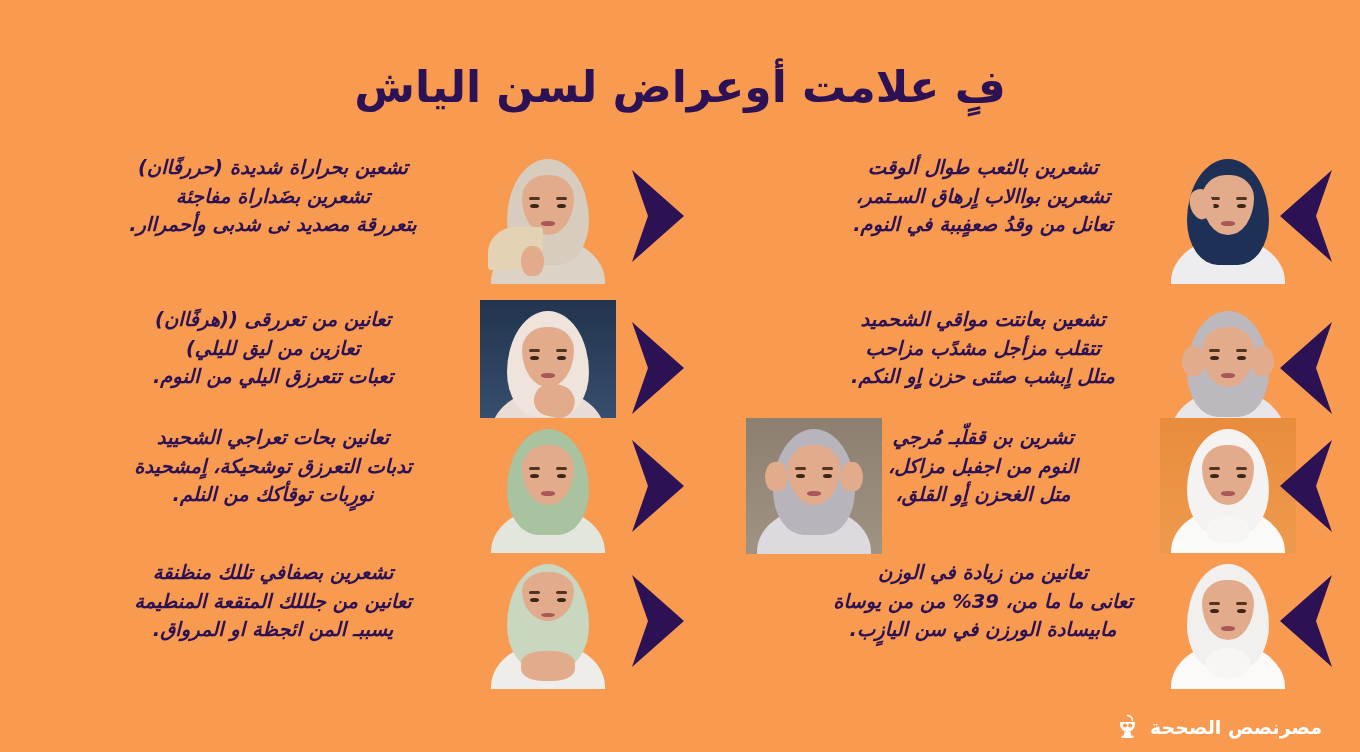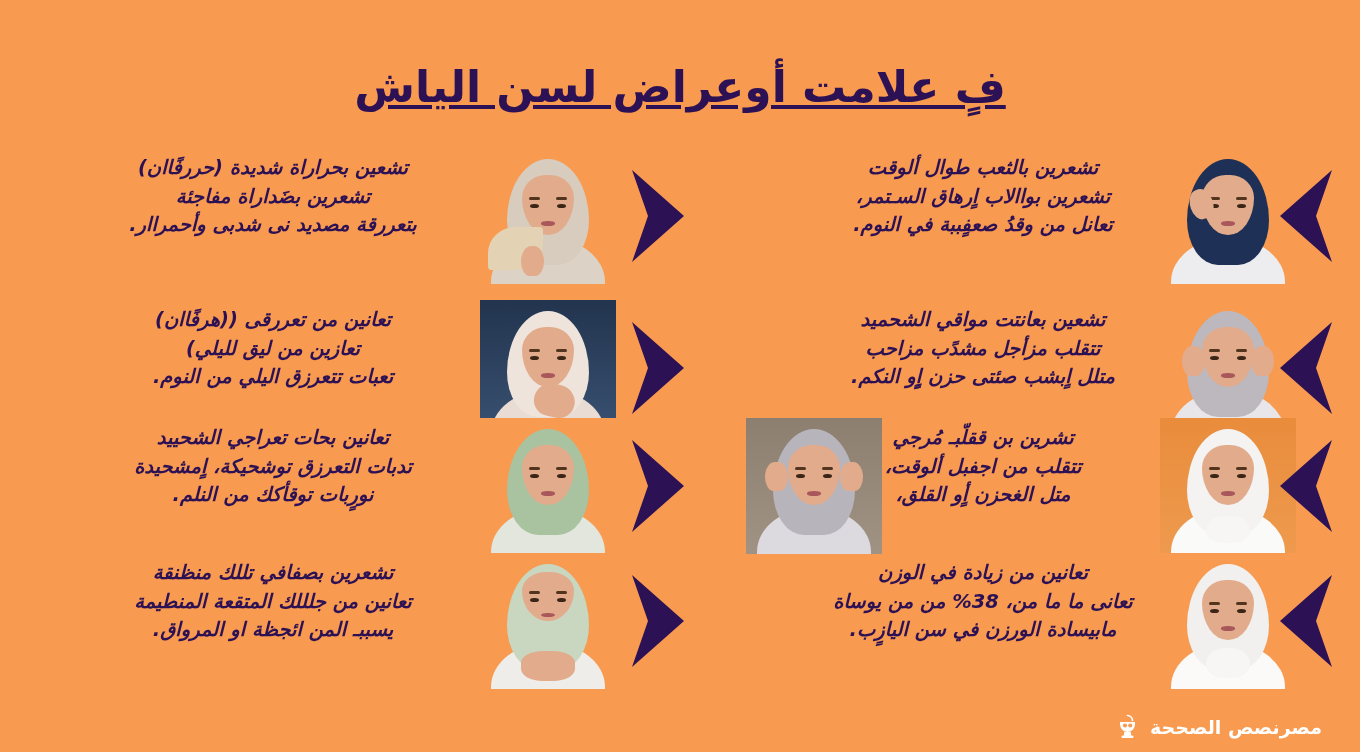--- a/index.html
+++ b/index.html
@@ -30,21 +30,20 @@
     top: 62px;
     width: 1360px;
     text-align: center;
     color: #2D1155;
     font-size: 44px;
     font-weight: bold;
     letter-spacing: 0px;
     line-height: 1.15;
     direction: rtl;
     white-space: nowrap;
-    text-decoration: underline;
   }
 
   
   .row {
     position: absolute;
     left: 0;
     width: 1360px;
     height: 140px;
     font-style: italic;
   }
@@ -335,21 +334,21 @@
       </div>
       <div class="chev">
         <svg viewBox="0 0 56 92" aria-hidden="true">
           <polygon points="2,0 54,46 2,92 18,46" fill="#2D1155"></polygon>
         </svg>
       </div>
     </div>
 
     <div class="half half-right">
       <div class="txt">تشرين بن ققلّبـ مُرجي
-تتقلب من اجفبل ألوقت،
+النوم من اجفبل مزاكل،
 متل الغحزن أٍو القلق،</div>
       <div class="photo framed" style="left:56px">
         <div class="person">
           <div class="bg" style="background:linear-gradient(#8C7F70,#A09384)"></div>
           <div class="shoulders" style="background:#DCDADF"></div>
           <div class="hijab" style="background:#B7B4BC"></div>
           <div class="face"></div>
           <div class="brow l"></div>
             <div class="brow r"></div>
           <div class="eye l"></div>
@@ -403,21 +402,21 @@
       </div>
       <div class="chev">
         <svg viewBox="0 0 56 92" aria-hidden="true">
           <polygon points="2,0 54,46 2,92 18,46" fill="#2D1155"></polygon>
         </svg>
       </div>
     </div>
 
     <div class="half half-right">
       <div class="txt">تعانين من زيادة في الوزن
-تعانى ما ما من، 38% من من يوساة
+تعانى ما ما من، 39% من من يوساة
 مابيسادة الورزن في سن اليازٍب.</div>
       <div class="photo cutout" style="left:470px">
         <div class="person">
           <div class="bg" style="background:#F89A4F"></div>
           <div class="shoulders" style="background:#FBFAF8"></div>
           <div class="hijab" style="background:#F2F0EE"></div>
           <div class="face"></div>
           <div class="brow l"></div>
             <div class="brow r"></div>
           <div class="eye l"></div>

